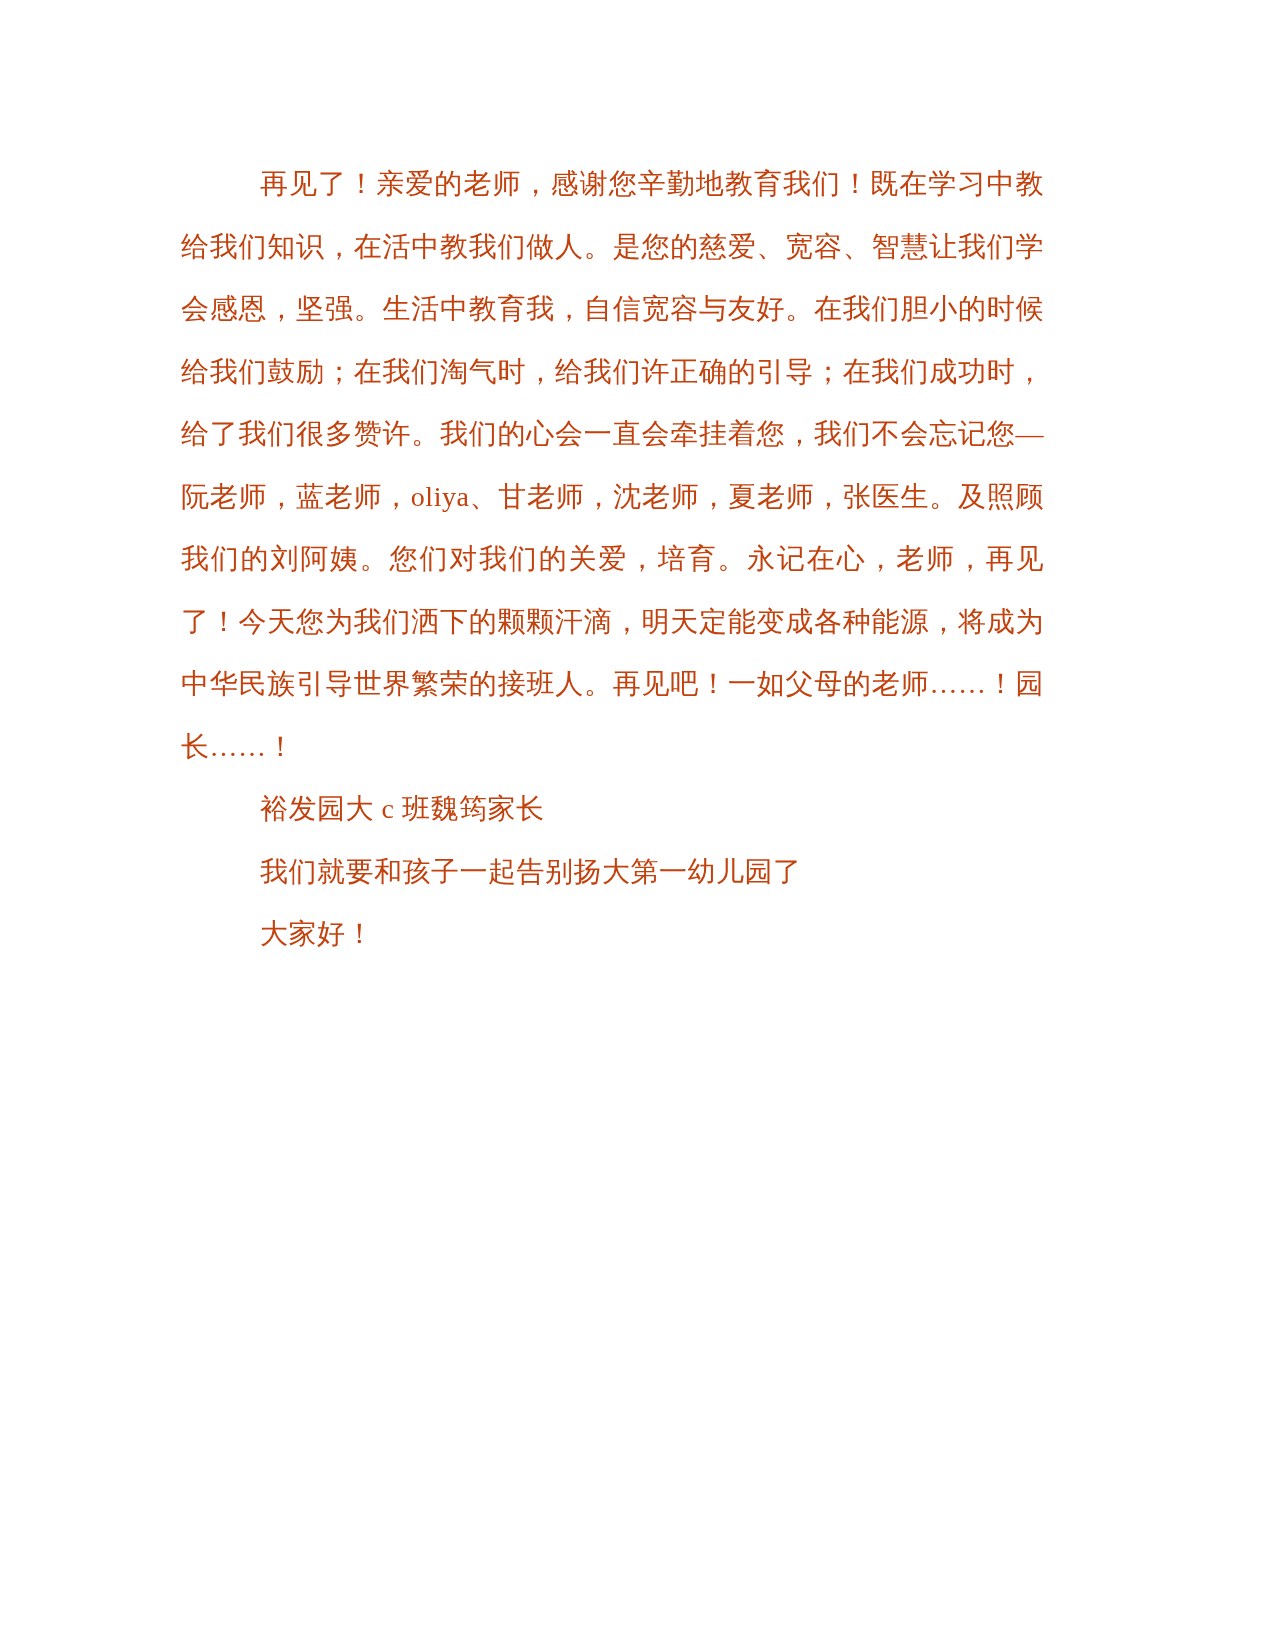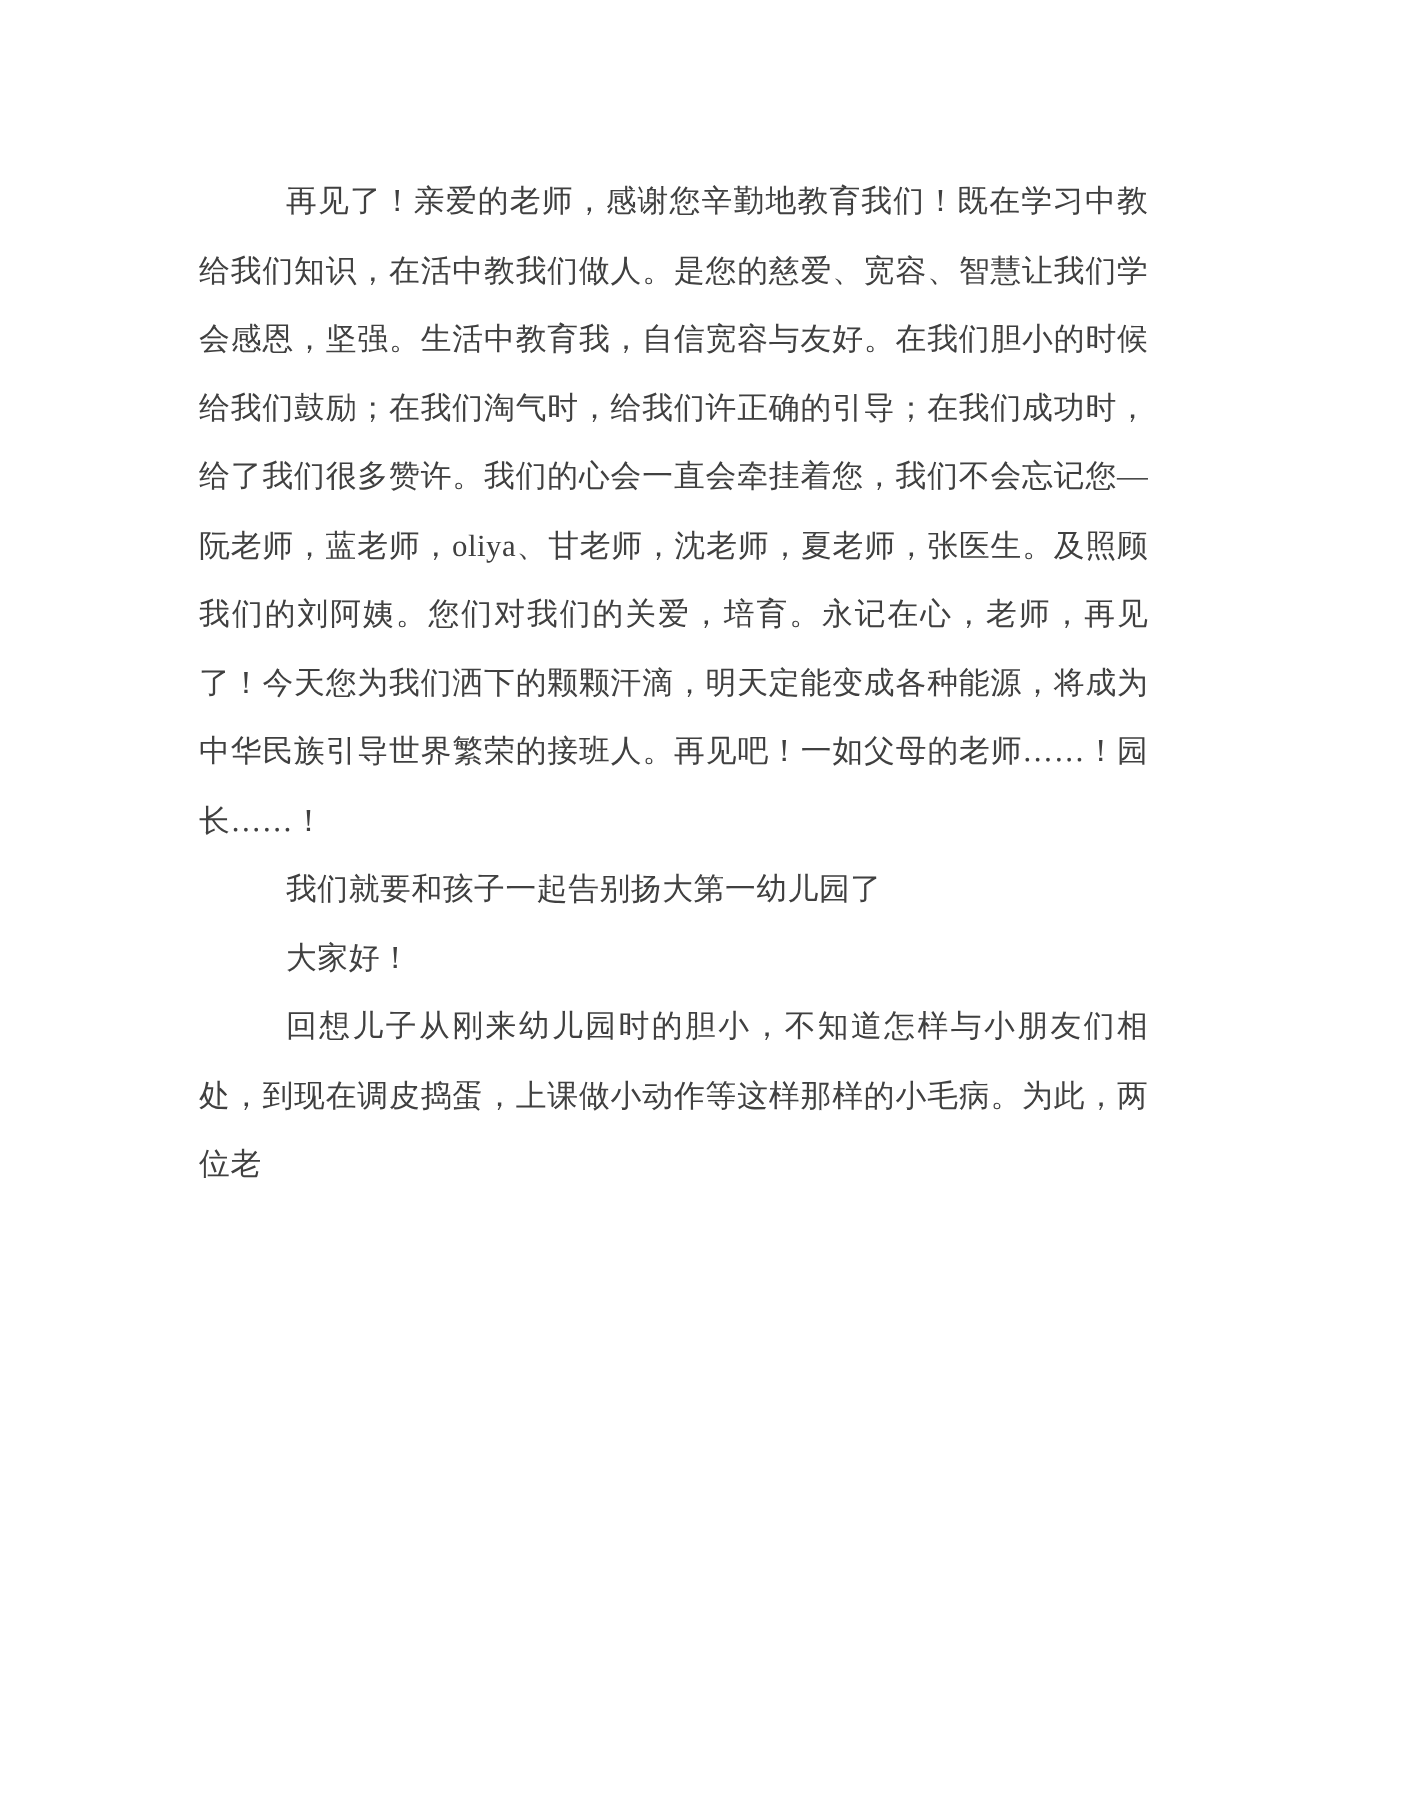--- a/index.html
+++ b/index.html
@@ -34,19 +34,19 @@
     margin: 0;
     padding: 0;
     text-indent: 79px; 
     word-break: break-all;
   }
 </style>
 </head>
 <body style="background: rgb(255, 255, 255);">
 
 <div class="page">
-  <div class="doc-body" id="doc-body" style="color: #404040;">
+  <div class="doc-body" id="doc-body" style="color: #c2410c;">
       <p class="para">再见了！亲爱的老师，感谢您辛勤地教育我们！既在学习中教给我们知识，在活中教我们做人。是您的慈爱、宽容、智慧让我们学会感恩，坚强。生活中教育我，自信宽容与友好。在我们胆小的时候给我们鼓励；在我们淘气时，给我们许正确的引导；在我们成功时，给了我们很多赞许。我们的心会一直会牵挂着您，我们不会忘记您—阮老师，蓝老师，oliya、甘老师，沈老师，夏老师，张医生。及照顾我们的刘阿姨。您们对我们的关爱，培育。永记在心，老师，再见了！今天您为我们洒下的颗颗汗滴，明天定能变成各种能源，将成为中华民族引导世界繁荣的接班人。再见吧！一如父母的老师……！园长……！</p>
+      <p class="para">裕发园大 c 班魏筠家长</p>
       <p class="para">我们就要和孩子一起告别扬大第一幼儿园了</p>
       <p class="para">大家好！</p>
-      <p class="para">回想儿子从刚来幼儿园时的胆小，不知道怎样与小朋友们相处，到现在调皮捣蛋，上课做小动作等这样那样的小毛病。为此，两位老</p>
     </div>
 </div>
 
 </body></html>

